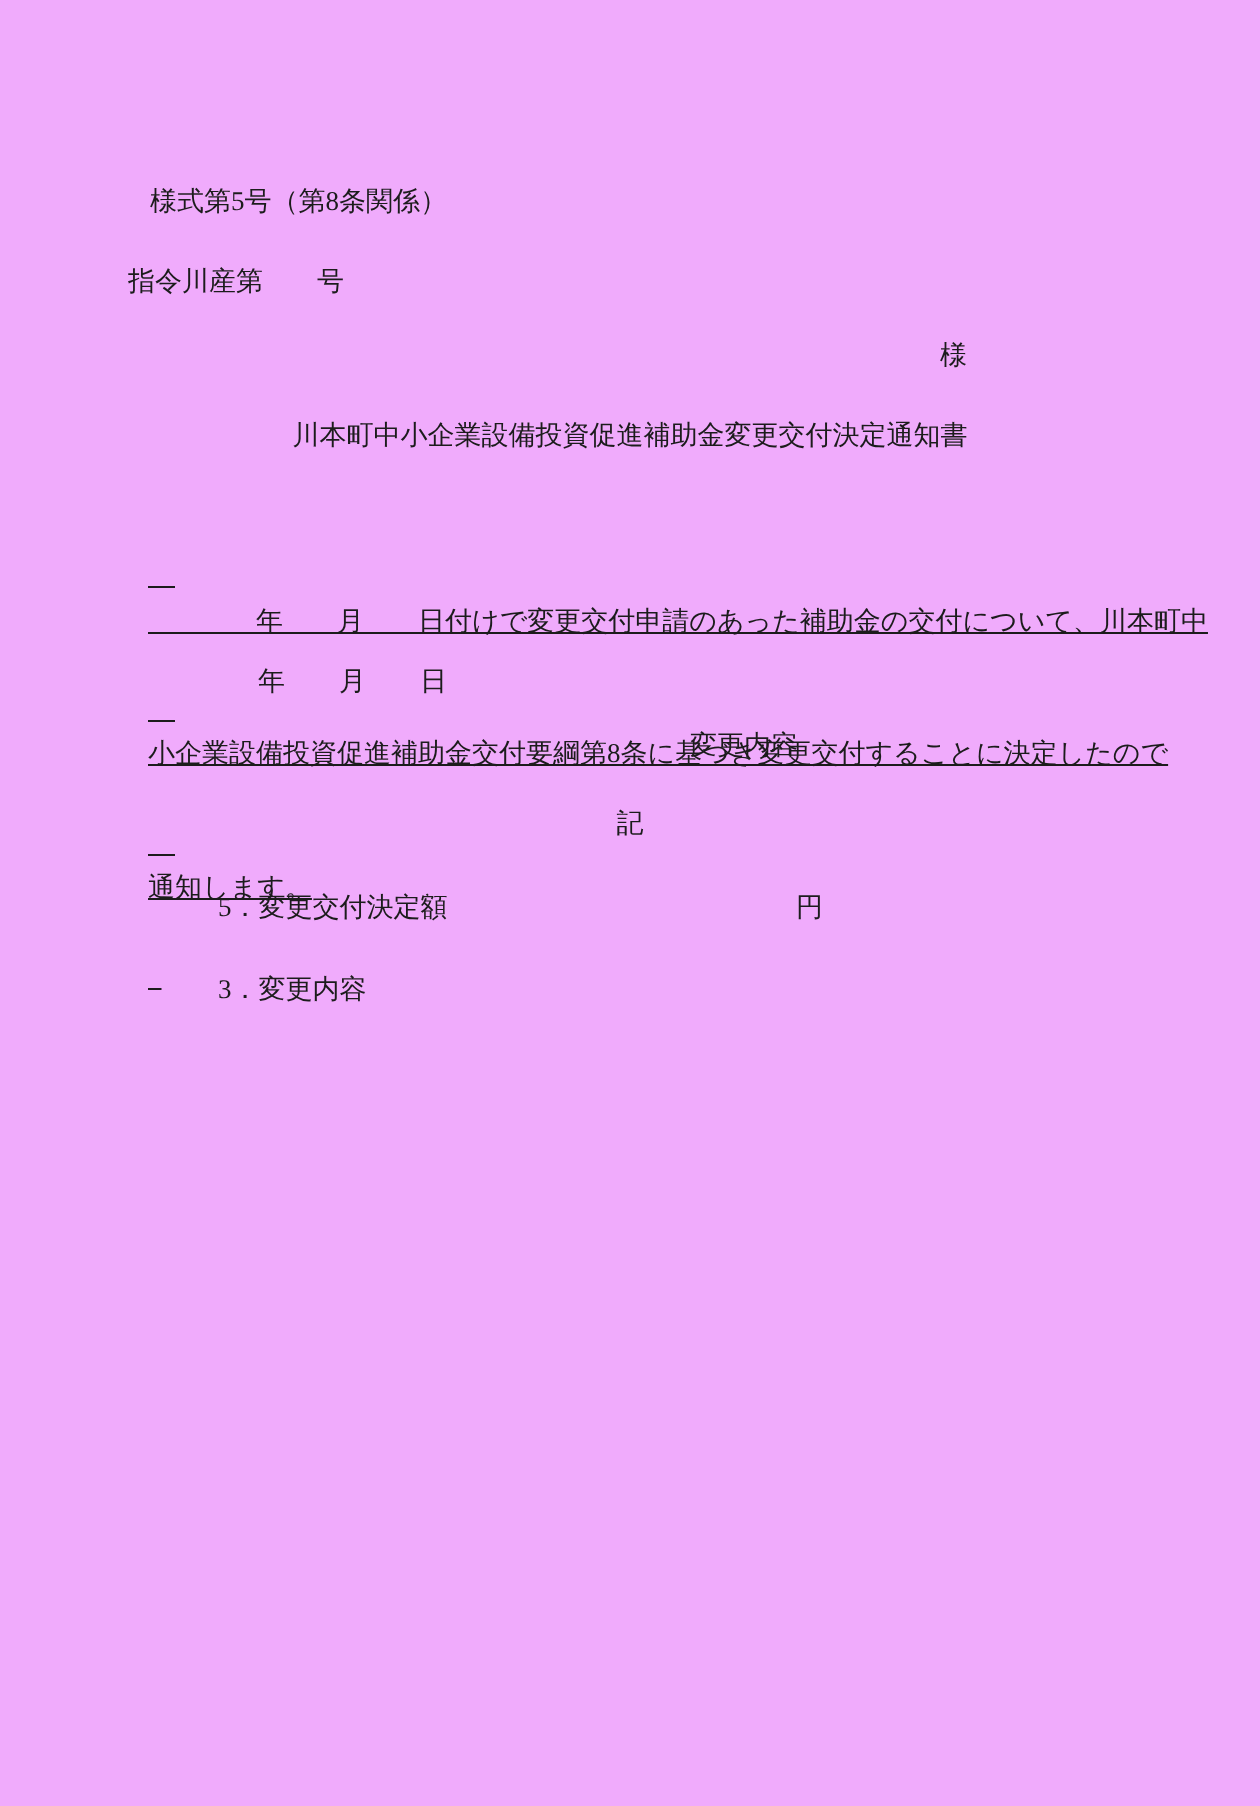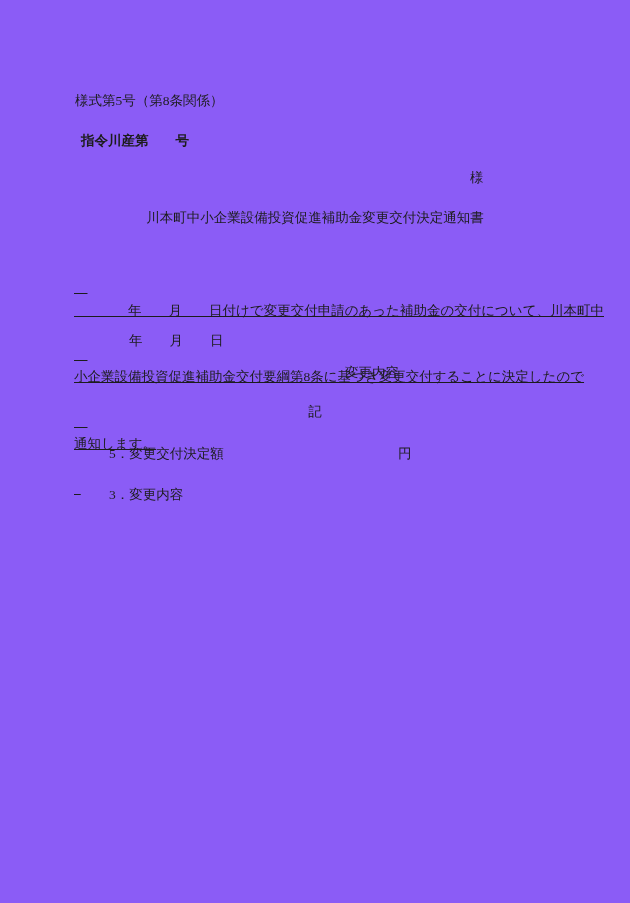--- a/index.html
+++ b/index.html
@@ -4,21 +4,21 @@
 <style>
   html, body {
     margin: 0;
     padding: 0;
     background: #fdfdfd;
   }
   .page {
     position: relative;
     width: 630px;
     height: 903px;
-    background: #8b5cf6;
+    background: #f0abfc;
     color: #1c1c1c;
     font-family: "Liberation Serif", "DejaVu Serif", serif;
     font-size: 13.5px;
     overflow: hidden;
   }
   .abs {
     position: absolute;
     white-space: pre;
     line-height: 15px;
   }
@@ -36,21 +36,21 @@
     white-space: pre;
   }
 </style>
 </head>
 <body>
 
 <div class="page">
 
   <div class="abs" style="top:93px; left:75px;">様式第5号（第8条関係）</div>
 
-  <div class="abs" style="top:133px; left:81px;font-weight:bold;">指令川産第　　号</div>
+  <div class="abs" style="top:133px; left:64px;">指令川産第　　号</div>
 
   <div class="abs" style="top:170px; left:470px;">様</div>
 
   <div class="abs centered" style="top:210px;">川本町中小企業設備投資促進補助金変更交付決定通知書</div>
 
   <div class="abs body-paragraph" style="top:255px; left:74px;text-decoration:underline;">
     <div>　　　　年　　月　　日付けで変更交付申請のあった補助金の交付について、川本町中</div>
     <div>小企業設備投資促進補助金交付要綱第8条に基づき変更交付することに決定したので</div>
     <div>通知します。</div>
   </div>

